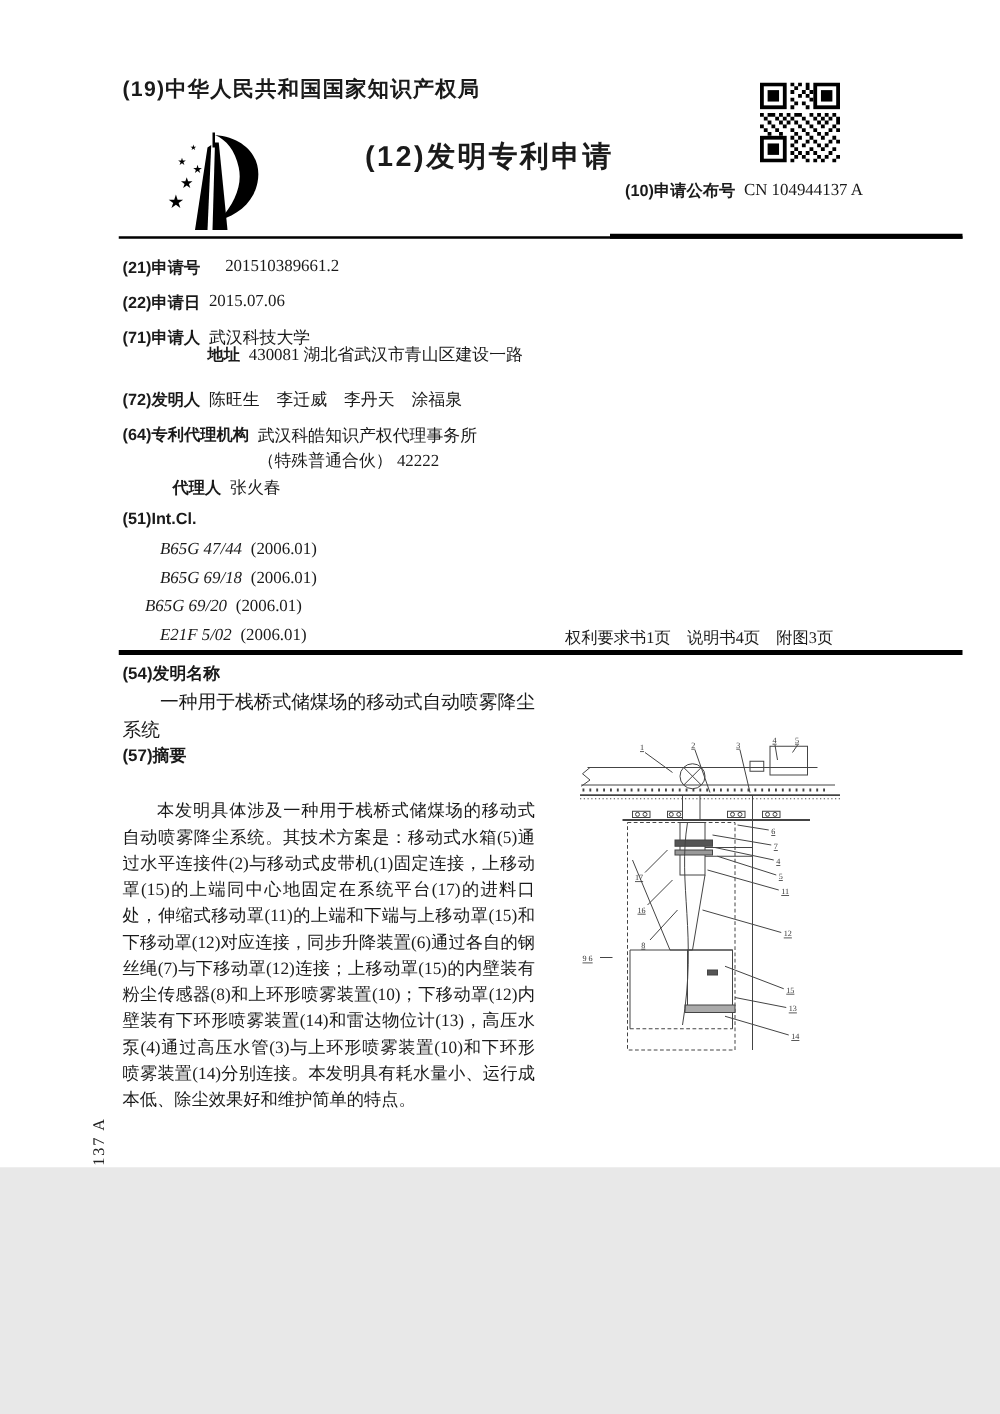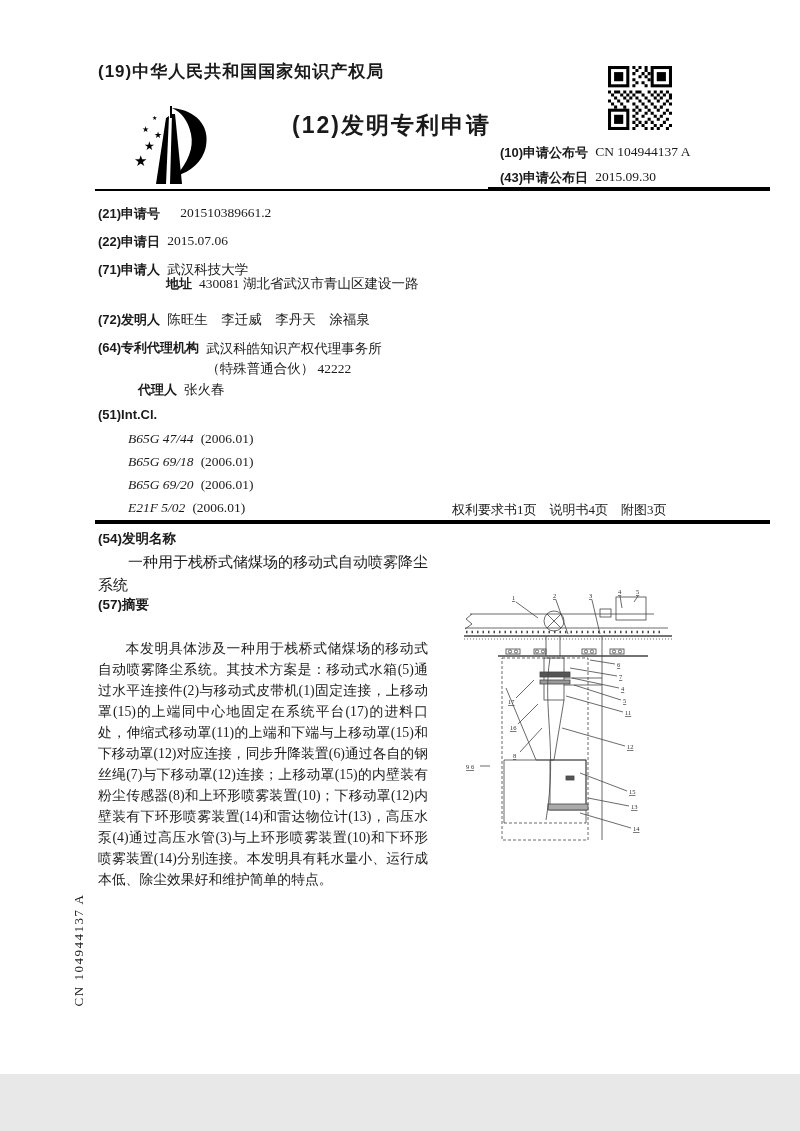--- a/index.html
+++ b/index.html
@@ -1,18 +1,18 @@
 <!DOCTYPE html>
 <html><head>
 <meta charset="utf-8">
 <style>
   * { margin:0; padding:0; box-sizing:border-box; }
   html,body { background:#e8e8e8; }
   .page {
-    position:relative; width:800px; height:1074px; margin:0 auto;
+    position:relative; width:800px; height:934px; margin:0 auto;
     background:#ffffff; color:#1a1a1a; overflow:hidden;
     font-family:"Liberation Serif", serif;
   }
   .abs { position:absolute; }
   .lbl { font-family:"Liberation Sans", sans-serif; font-weight:bold; }
   .val { font-family:"Liberation Serif", serif; }
   .office-line { left:98px; top:60px; font-size:17px; letter-spacing:1px; }
   .doc-type { left:292px; top:110px; font-size:23px; letter-spacing:2px; }
   .qr { left:608px; top:66px; width:64px; height:64px; }
   .logo { left:126px; top:104px; width:92px; height:88px; }
@@ -87,24 +87,20 @@
     <text x="26" y="16" font-size="6">★</text>
   </svg>
 
   <div class="abs doc-type lbl">(12)发明专利申请</div>
 
   <div class="abs pubinfo">
     <div class="row">
       <span class="lbl">(10)申请公布号</span>
       <span class="val">CN 104944137 A</span>
     </div>
-    <div class="row">
-      <span class="lbl">(43)申请公布日</span>
-      <span class="val">2015.09.30</span>
-    </div>
   </div>
 
   <div class="abs rule-a"></div>
   <div class="abs rule-b"></div>
 
   <div class="abs biblio">
     <div class="row" style="top:9px;gap:20px;">
       <span class="lbl">(21)申请号</span>
       <span class="val">201510389661.2</span>
     </div>
@@ -136,21 +132,21 @@
       <span class="lbl">(51)Int.Cl.</span>
     </div>
     <div class="row" style="top:235px; left:30px;">
       <span class="val cls-code">B65G 47/44</span>
       <span class="val">(2006.01)</span>
     </div>
     <div class="row" style="top:258px; left:30px;">
       <span class="val cls-code">B65G 69/18</span>
       <span class="val">(2006.01)</span>
     </div>
-    <div class="row" style="top:281px; left:30px;align-items:flex-end;">
+    <div class="row" style="top:281px; left:18px;align-items:flex-end;">
       <span class="val cls-code">B65G 69/20</span>
       <span class="val">(2006.01)</span>
     </div>
     <div class="row" style="top:304px; left:30px;">
       <span class="val cls-code">E21F 5/02</span>
       <span class="val">(2006.01)</span>
     </div>
   </div>
 
   <div class="abs pages-info val">权利要求书1页　说明书4页　附图3页</div>

